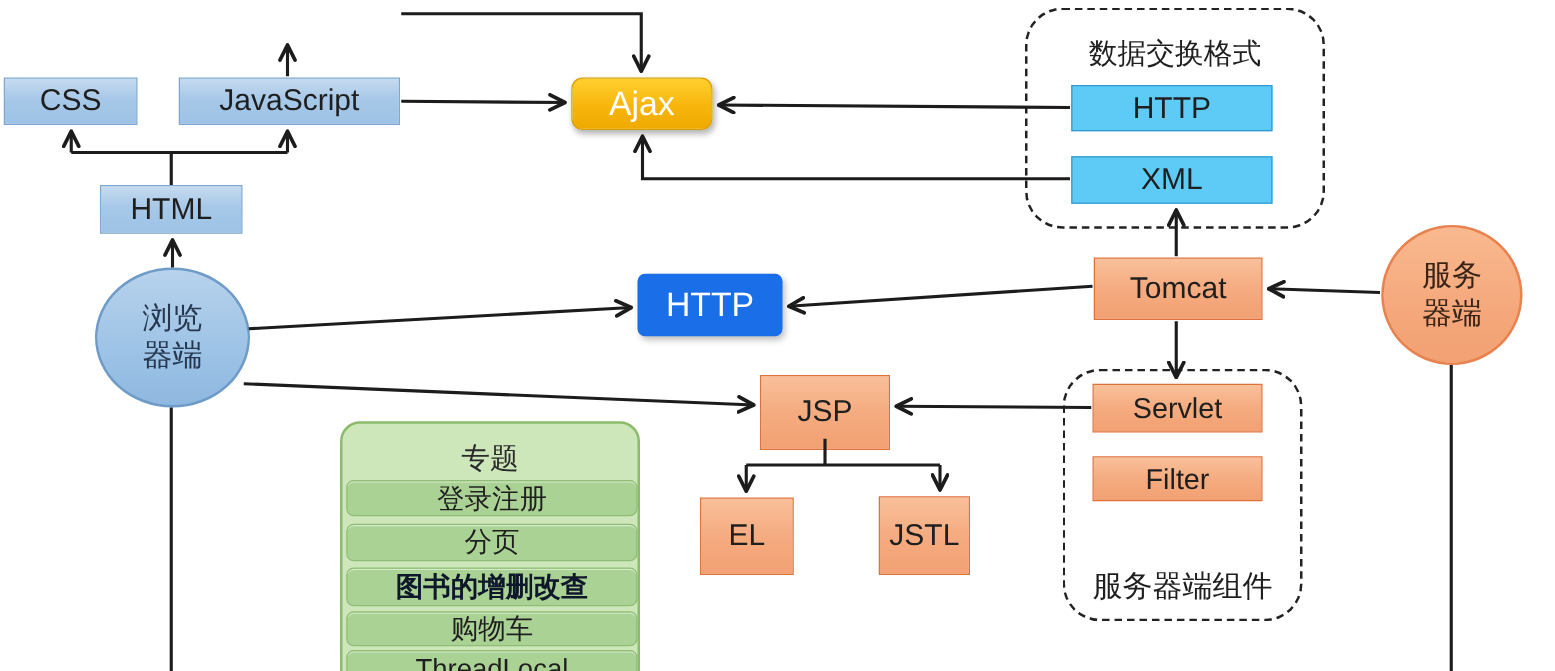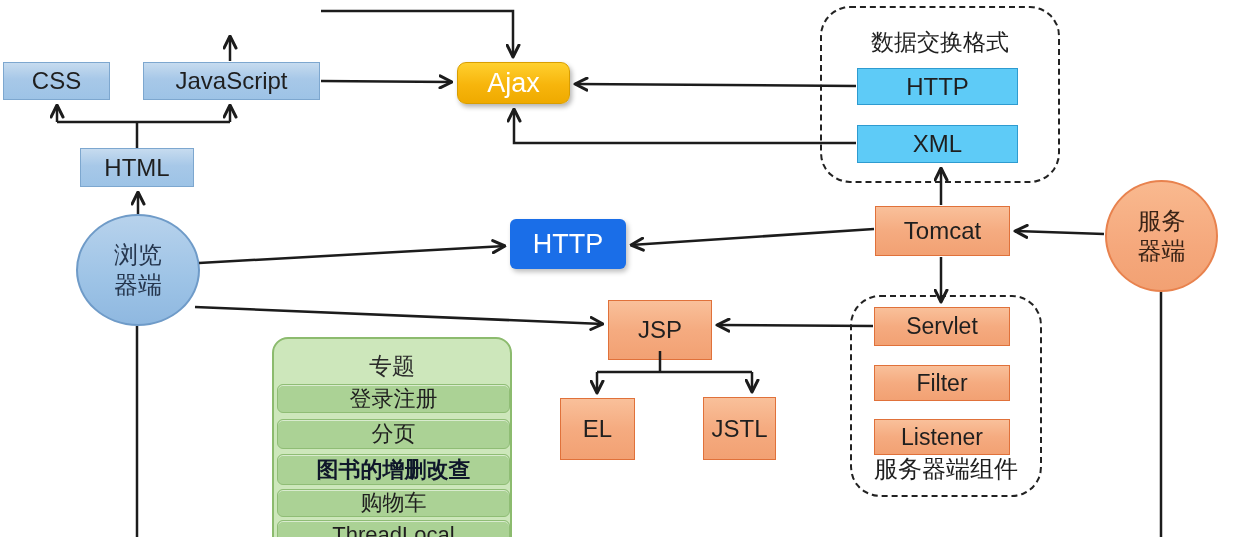--- a/index.html
+++ b/index.html
@@ -132,21 +132,20 @@
   <div class="box salmon" style="left:875px;top:206px;width:135px;height:50px;">Tomcat</div>
   <div class="box salmon" style="left:608px;top:300px;width:104px;height:60px;">JSP</div>
   <div class="box salmon" style="left:560px;top:398px;width:75px;height:62px;text-align:right;">EL</div>
   <div class="box salmon" style="left:703px;top:397px;width:73px;height:63px;">JSTL</div>
 
   <div class="dashed" style="left:850px;top:295px;width:192px;height:202px;">
     <div class="group-title" style="bottom:10px;font-size:24px;">服务器端组件</div>
   </div>
   <div class="box salmon" style="left:874px;top:307px;width:136px;height:39px;font-size:23px;">Servlet</div>
   <div class="box salmon" style="left:874px;top:365px;width:136px;height:36px;font-size:23px;">Filter</div>
-  <div class="box salmon" style="left:874px;top:419px;width:136px;height:36px;font-size:23px;">Listener</div>
 
   <div class="box circle circle-salmon" style="left:1105px;top:180px;width:113px;height:112px;">
     <span>服务</span>
     <span>器端</span>
   </div>
 
   <div class="green-panel" style="left:272px;top:337px;width:240px;height:216px;">
     <div class="green-title">专题</div>
     <div class="green-row" style="top:45px;height:29px;">登录注册</div>
     <div class="green-row" style="top:80px;height:30px;">分页</div>

